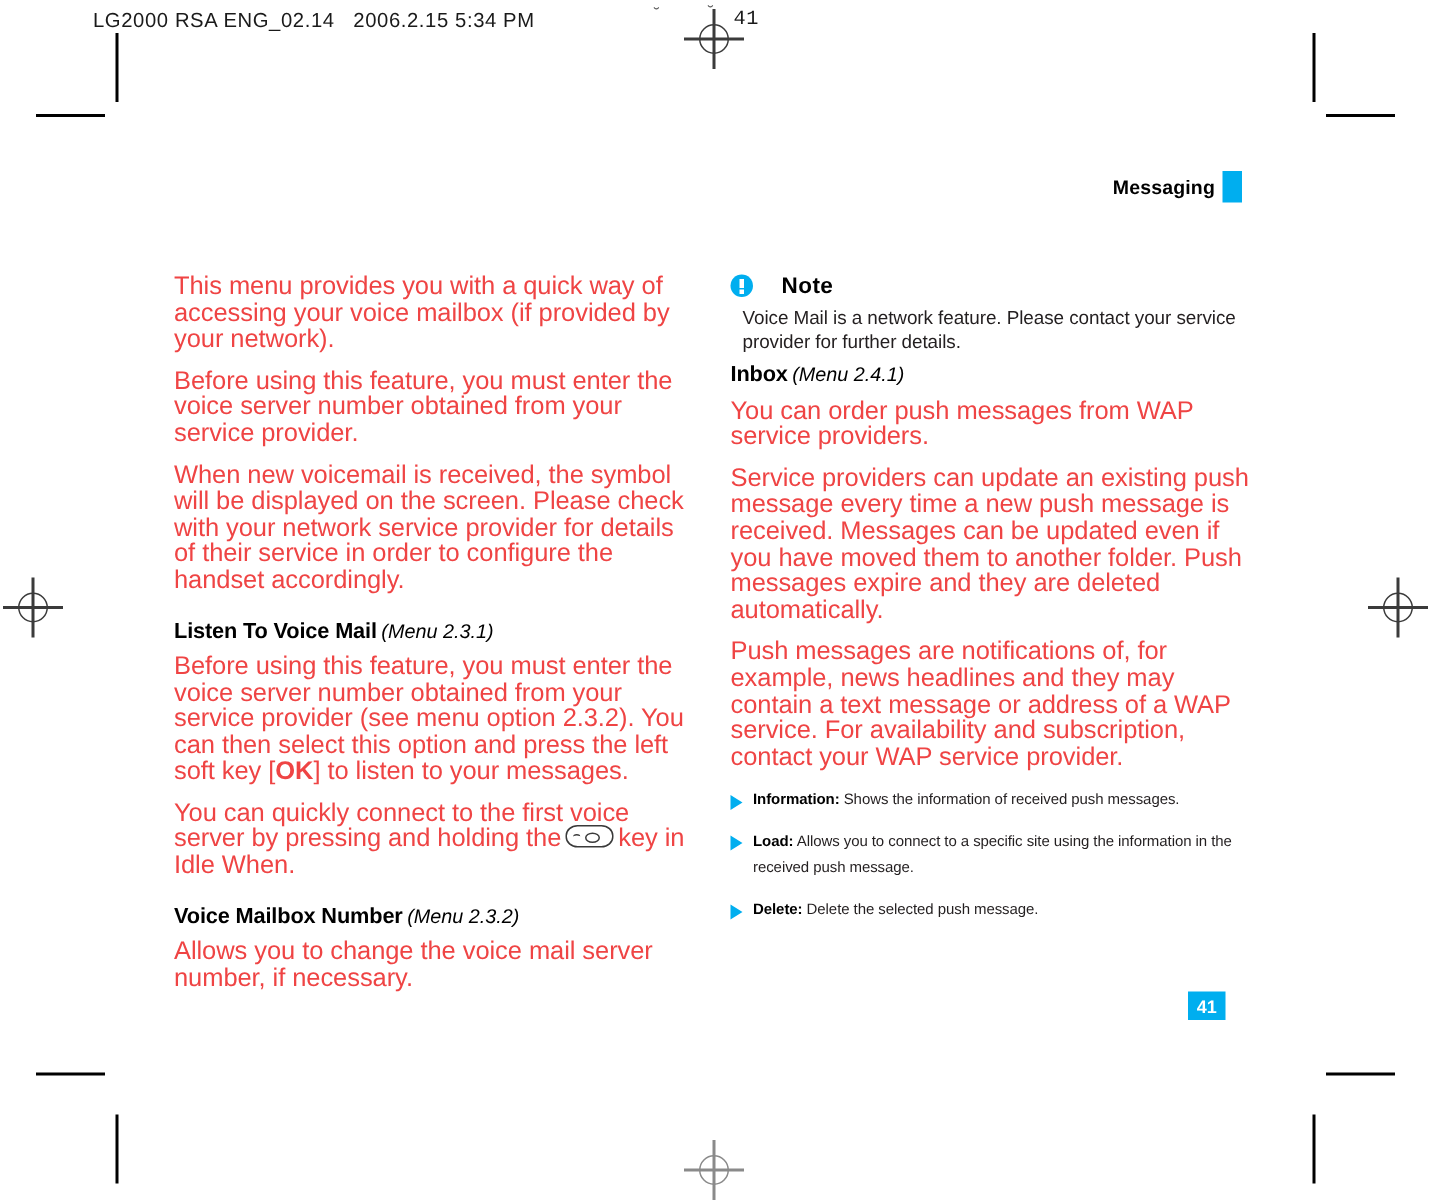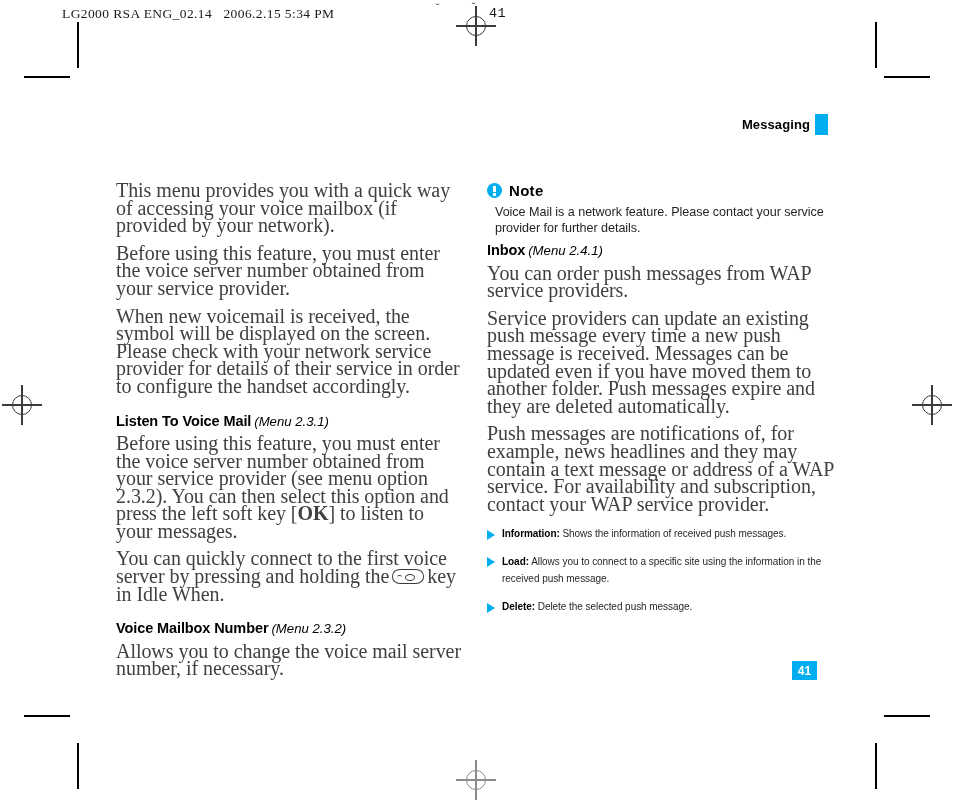--- a/index.html
+++ b/index.html
@@ -14,21 +14,21 @@
     overflow: hidden;
     font-family: "Liberation Sans", sans-serif;
     color: #231f20;
   }
 
   
   .slug {
     position: absolute;
     left: 62px;
     top: 6px;
-    font-family: Liberation Serif, serif;
+    font-family: Liberation Sans, sans-serif;
     font-size: 13.5px;
     letter-spacing: 0.4px;
     color: #1a1a1a;
     white-space: pre;
   }
   .slug-page {
     position: absolute;
     left: 489px;
     top: 6px;
     font-family: "Liberation Mono", monospace;
@@ -152,25 +152,24 @@
   .sub-head .sh-ref {
     font-style: italic;
     font-weight: normal;
     font-size: 13.2px;
     margin-left: 3px;
   }
 
   
   p.body {
     margin: 0 0 10px 0;
-    font-size: 20px;
+    font-size: 17px;
     line-height: 17.6px;
-    color: #404040;
+    color: #ef4444;
     letter-spacing: -0.05px;
-    font-family: Liberation Serif, serif;
   }
   p.body:last-child { margin-bottom: 0; }
   .tight { margin-bottom: 3px; }
   b.ok { font-weight: bold; }
 
   
   .keyglyph {
     display: inline-block;
     width: 30px;
     height: 13px;
@@ -195,21 +194,21 @@
     left: 4px; top: 5px;
     width: 5px; height: 3px;
     border-top: 1.2px solid #3a3a3a;
     border-radius: 50% 50% 0 0;
   }
 
   
   .note-head {
     display: flex;
     align-items: center;
-    gap: 7px;
+    gap: 19px;
     margin-bottom: 6px;
   }
   .note-icon {
     width: 15px;
     height: 15px;
     border-radius: 50%;
     background: #00aeef;
     position: relative;
     flex: none;
   }

